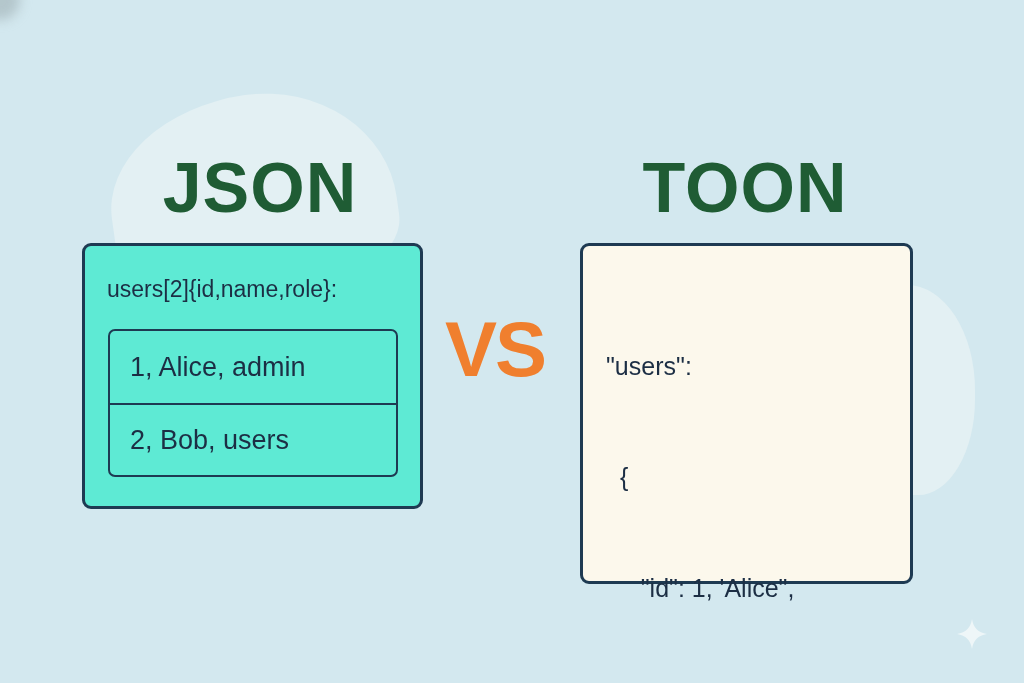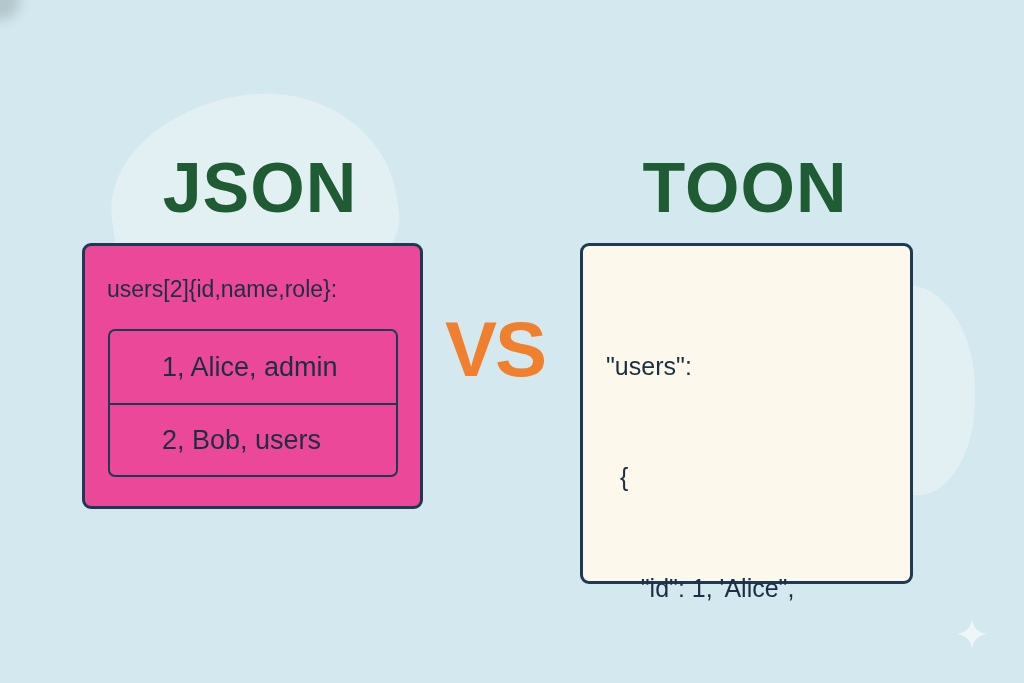--- a/index.html
+++ b/index.html
@@ -31,34 +31,34 @@
     .title-json { left: 580px; width: 330px; top: 153px; }
     .vs {
       position: absolute; left: 445px; top: 310px; width: 115px;
       font-weight: 700; color: #f07f2e;
       font-size: 78px; line-height: 1; letter-spacing: -2px;
     }
     .card {
       position: absolute; box-sizing: border-box;
       border: 3px solid #1e3a52; border-radius: 9px;
     }
-    .card-toon { left: 82px; top: 243px; width: 341px; height: 266px; background: #ec4899; }
+    .card-toon { left: 82px; top: 243px; width: 341px; height: 266px; background: #5eead4; }
     .card-json { left: 580px; top: 243px; width: 333px; height: 341px; background: #fcf8ec; }
     .toon-header {
       position: absolute; left: 22px; top: 30px;
       font-size: 23px; color: #1c2e44; white-space: nowrap;
     }
     .toon-table {
       position: absolute; left: 23px; top: 83px; width: 290px; height: 148px;
       box-sizing: border-box; border: 2px solid #1e3a52; border-radius: 7px;
       overflow: hidden;
     }
     .toon-row {
       height: 72px; box-sizing: border-box; display: flex; align-items: center;
-      padding-left: 52px; font-size: 27px; color: #1c2e44;
+      padding-left: 20px; font-size: 27px; color: #1c2e44;
     }
     .toon-row + .toon-row { border-top: 2px solid #1e3a52; }
     .json-lines {
       position: absolute; left: 23px; top: 28px;
       font-size: 25px; color: #1c2e44; line-height: 37px; white-space: pre;
     }
     .json-line { height: 37px; }
     .sparkle {
       position: absolute; left: 955px; top: 617px; width: 34px; height: 34px;
     }

